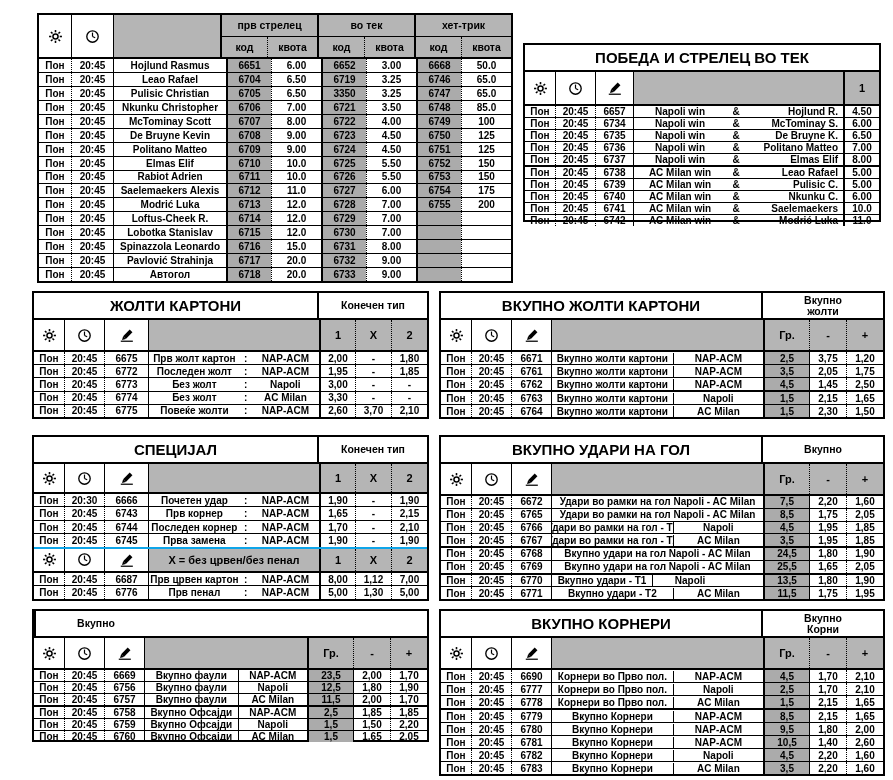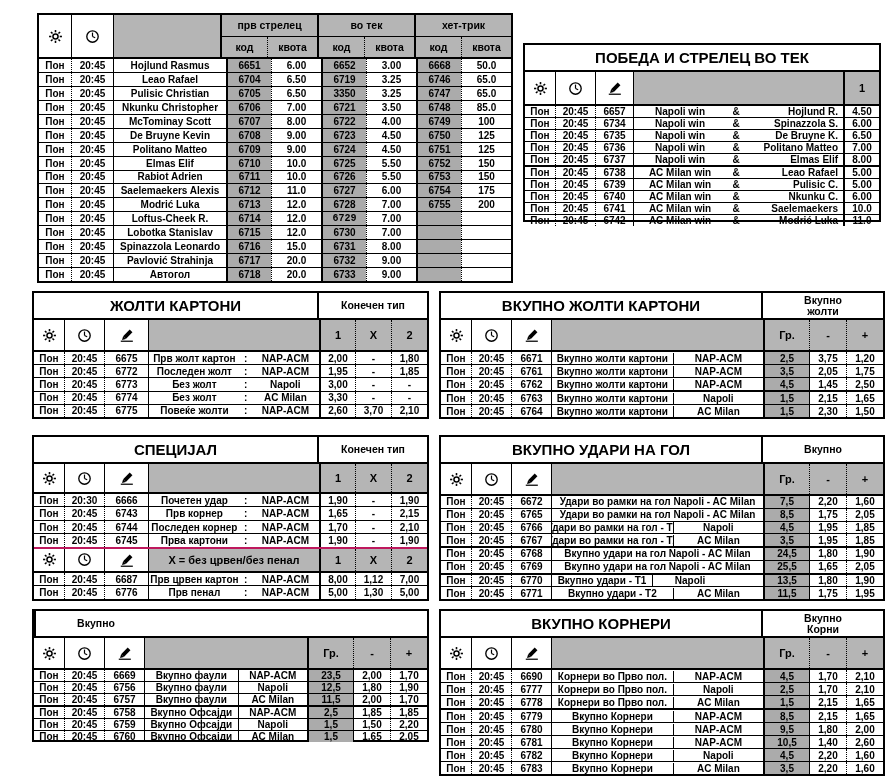--- a/index.html
+++ b/index.html
@@ -37,21 +37,21 @@
   .t1{left:37px;top:13px;width:476px;height:270px}
   .t1 .title{flex:0 0 28px}
   .t1 .hdr{flex:0 0 44px}
   .t2{left:523px;top:43px;width:358px;height:179px}
   .t2 .hdr{flex:0 0 34px}
   .t3{left:32px;top:291px;width:397px;height:128px}
   .t4{left:439px;top:291px;width:446px;height:128px}
   .t5{left:32px;top:435px;width:397px;height:166px}
   .t5 .hdr{flex:0 0 30px}
   .t5 .rows-a{flex:4}
-  .t5 .sub{flex:0 0 26px;display:flex;border-top:2px solid #be185d;border-bottom:2px solid #000;align-items:stretch}
+  .t5 .sub{flex:0 0 26px;display:flex;border-top:2px solid #0ea5e9;border-bottom:2px solid #000;align-items:stretch}
   .t5 .rows-b{flex:2}
   .t6{left:439px;top:435px;width:446px;height:166px}
   .t7{left:32px;top:609px;width:397px;height:133px}
   .t8{left:439px;top:609px;width:446px;height:167px}
 </style>
 </head>
 <body>
 
 <div class="tbl t1">
   <div class="hdr" id="t1h">
@@ -225,21 +225,21 @@
         <div class="c" style="flex: 0 0 50px;">7.00</div>
         <div class="c bl2 gc" style="flex: 0 0 45px;">6755</div>
         <div class="c" style="flex: 0 0 50px;">200</div>
       </div>
       <div class="r">
         <div class="c" style="flex: 0 0 32px;">Пон</div>
         <div class="c" style="flex: 0 0 42px;">20:45</div>
         <div class="c bls" style="flex: 1 1 0%;">Loftus-Cheek R.</div>
         <div class="c bl2 gc" style="flex: 0 0 45px;">6714</div>
         <div class="c" style="flex: 0 0 50px;">12.0</div>
-        <div class="c bl2 gc" style="flex: 0 0 45px; font-family: Liberation Mono, monospace;">6729</div>
+        <div class="c bl2 gc" style="flex: 0 0 45px;">6729</div>
         <div class="c" style="flex: 0 0 50px;">7.00</div>
         <div class="c bl2 gc" style="flex: 0 0 45px;"></div>
         <div class="c" style="flex: 0 0 50px;"></div>
       </div>
       <div class="r">
         <div class="c" style="flex: 0 0 32px;">Пон</div>
         <div class="c" style="flex: 0 0 42px;">20:45</div>
         <div class="c bls" style="flex: 1 1 0%;">Lobotka Stanislav</div>
         <div class="c bl2 gc" style="flex: 0 0 45px;">6715</div>
         <div class="c" style="flex: 0 0 50px;">12.0</div>
@@ -339,21 +339,21 @@
         </div>
         <div class="c bl2" style="flex: 0 0 36px;">4.50</div>
       </div>
       <div class="r">
         <div class="c" style="flex: 0 0 30px;">Пон</div>
         <div class="c" style="flex: 0 0 40px;">20:45</div>
         <div class="c" style="flex: 0 0 38px;">6734</div>
         <div class="c bls bet" style="flex: 1 1 0%;">
           <div class="bp" style="flex: 1 1 0%;">Napoli win</div>
           <div class="bp" style="flex: 0 0 20px;">&amp;</div>
-          <div class="bp right" style="flex: 1 1 0%;">Spinazzola S.</div>
+          <div class="bp right" style="flex: 1 1 0%;">McTominay S.</div>
         </div>
         <div class="c bl2" style="flex: 0 0 36px;">6.00</div>
       </div>
       <div class="r">
         <div class="c" style="flex: 0 0 30px;">Пон</div>
         <div class="c" style="flex: 0 0 40px;">20:45</div>
         <div class="c" style="flex: 0 0 38px;">6735</div>
         <div class="c bls bet" style="flex: 1 1 0%;">
           <div class="bp" style="flex: 1 1 0%;">Napoli win</div>
           <div class="bp" style="flex: 0 0 20px;">&amp;</div>
@@ -757,21 +757,21 @@
         </div>
         <div class="c bl2" style="flex: 0 0 36px;">1,70</div>
         <div class="c" style="flex: 0 0 36px;">-</div>
         <div class="c" style="flex: 0 0 36px;">2,10</div>
       </div>
       <div class="r">
         <div class="c" style="flex: 0 0 30px;">Пон</div>
         <div class="c" style="flex: 0 0 40px;">20:45</div>
         <div class="c" style="flex: 0 0 44px;">6745</div>
         <div class="c bls bet" style="flex: 1 1 0%;">
-          <div class="bp" style="flex: 1.35 1 0%;">Прва картони</div>
+          <div class="bp" style="flex: 1.35 1 0%;">Прва замена</div>
           <div class="bp" style="flex: 0 0 12px;">:</div>
           <div class="bp" style="flex: 1 1 0%;">NAP-ACM</div>
         </div>
         <div class="c bl2" style="flex: 0 0 36px;">1,90</div>
         <div class="c" style="flex: 0 0 36px;">-</div>
         <div class="c" style="flex: 0 0 36px;">1,90</div>
       </div>
     </div>
   <div class="sub" id="t5s">
       <div class="c hic" style="flex: 0 0 30px;">

